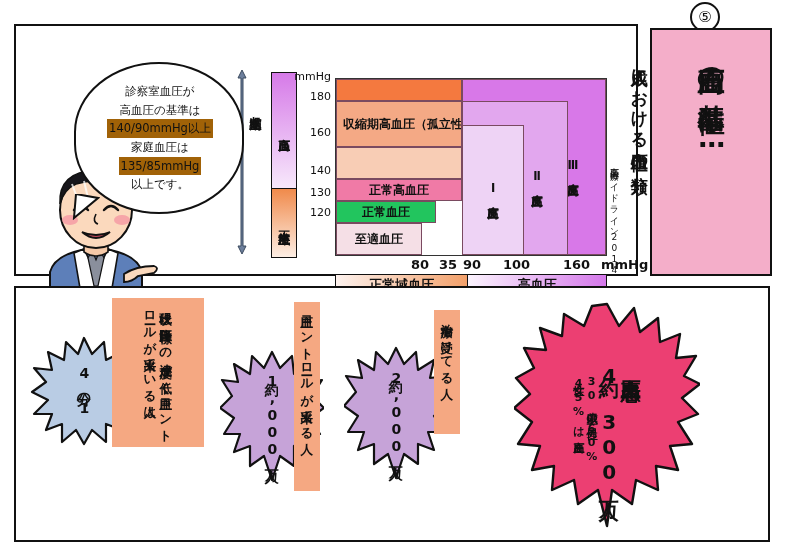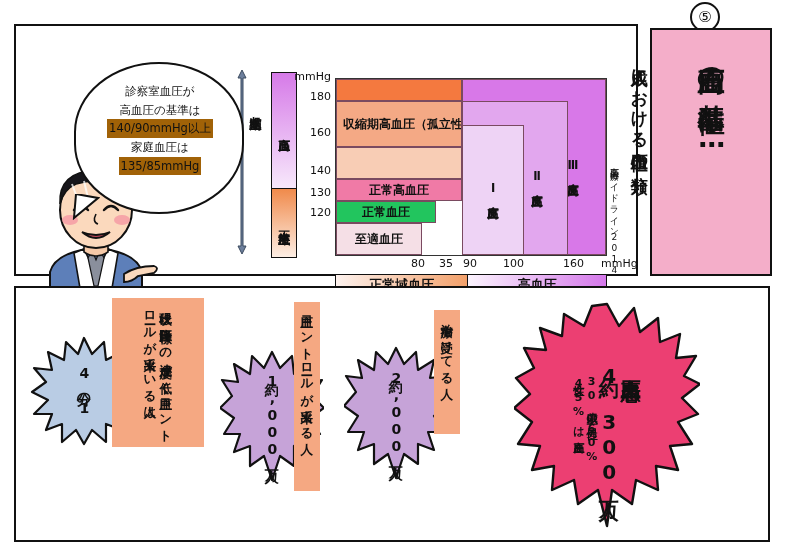--- a/index.html
+++ b/index.html
@@ -56,21 +56,21 @@
   #ylabels{position:absolute;left:64px;top:0;width:34px;height:200px;font-size:11px;}
   #ylabels div{position:absolute;right:2px;text-align:right;white-space:nowrap;}
 
   #plot{position:absolute;left:100px;top:14px;width:272px;height:178px;
         border:1.5px solid #333;box-sizing:border-box;background:#fff;}
   .zone{position:absolute;box-sizing:border-box;border:1px solid #7a4a60;
         display:flex;align-items:center;justify-content:center;overflow:hidden;}
   .zone span{font-size:12px;font-weight:bold;white-space:nowrap;}
   .zone .vtext{font-size:11.5px;font-weight:bold;}
 
-  #xlabels{position:absolute;left:100px;top:193px;width:290px;height:16px;font-size:11px;}
+  #xlabels{position:absolute;left:100px;top:193px;width:290px;height:16px;font-size:13px;font-weight:bold;}
   #xlabels div{position:absolute;top:0;white-space:nowrap;}
 
   #dia-bar{position:absolute;left:100px;top:210px;width:272px;height:22px;
      border:1.5px solid #111;box-sizing:border-box;display:flex;}
   #dia-normal{width:49%;background:linear-gradient(to right,#fdf2ee,#f2a06a);
      display:flex;align-items:center;justify-content:center;
      border-right:1.5px solid #111;box-sizing:border-box;}
   #dia-high{width:51%;background:linear-gradient(to right,#fbf3fd,#d478ea);
      display:flex;align-items:center;justify-content:center;}
   #dia-bar span{font-size:13px;font-weight:bold;}
@@ -141,20 +141,21 @@
     <path d="M4 0 L26 4 L2 24 Z" fill="#fff" stroke="#111" stroke-width="2"></path>
   </svg>
 
   <div id="bubble">
     <div id="bubble-inner">
       <div>診察室血圧が</div>
       <div>高血圧の基準は</div>
       <div><span class="hl">140/90mmHg以上</span></div>
       <div>家庭血圧は</div>
       <div><span class="hl">135/85mmHg</span></div>
+      <div>以上です。</div>
     </div>
   </div>
 
   <div id="chart">
 
     <svg id="sys-axis-arrow" viewBox="0 0 10 188">
       <path d="M5 2 L9 10 L6 10 L6 178 L9 178 L5 186 L1 178 L4 178 L4 10 L1 10 Z" fill="#6d7f9c" stroke="#3b4a5e" stroke-width="1"></path>
     </svg>
     <div id="sys-axis-label">
       <div class="vtext">収縮期血圧</div>

